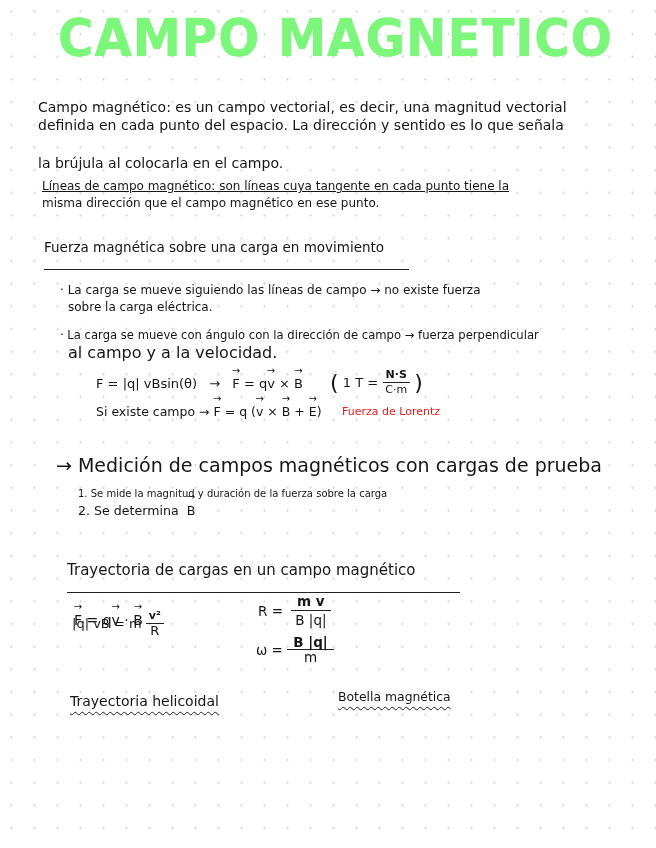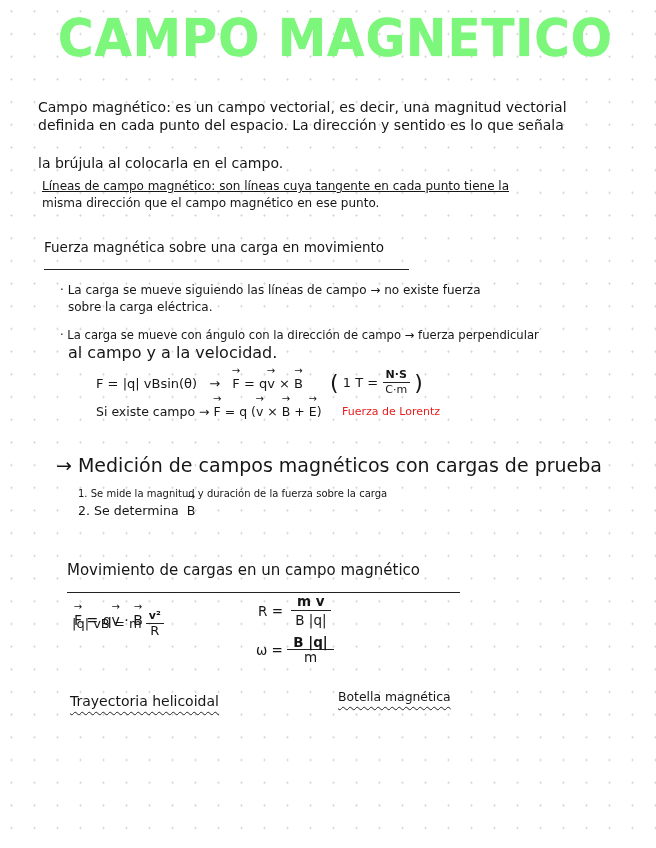--- a/index.html
+++ b/index.html
@@ -86,21 +86,21 @@
 <div>
   <div class="abs p" style="left:56px; top:457px; font-size:19px;">→ Medición de campos magnéticos con cargas de prueba</div>
   <div class="abs p" style="left:78px; top:485px; font-size:10px;">1. Se mide la magnitud y duración de la fuerza sobre la carga</div>
   <div class="abs p" style="left:78px; top:502px; font-size:12.6px;">
     <span>2. Se determina</span>
     <span class="vec" style="margin-left:4px;">B</span>
   </div>
 </div>
 
 <div>
-  <div class="abs p heading-line" style="left:67px; top:562px; font-size:15px; width:393px;">Movimiento de cargas en un campo magnético</div>
+  <div class="abs p heading-line" style="left:67px; top:562px; font-size:15px; width:393px;">Trayectoria de cargas en un campo magnético</div>
 
   <div class="abs eq" style="left:74px; top:612px; font-size:14px;">
     <span class="vec">F</span><span> = q</span><span class="vec">v</span><span> · </span><span class="vec">B</span>
   </div>
 
   <div class="abs eq" style="left:72px; top:609px; font-size:13px;">
     <span style="vertical-align:middle;">|q| vB = m</span>
     <span class="frac">
       <span class="num" style="font-size:11px;">v²</span>
       <span class="den">R</span>

